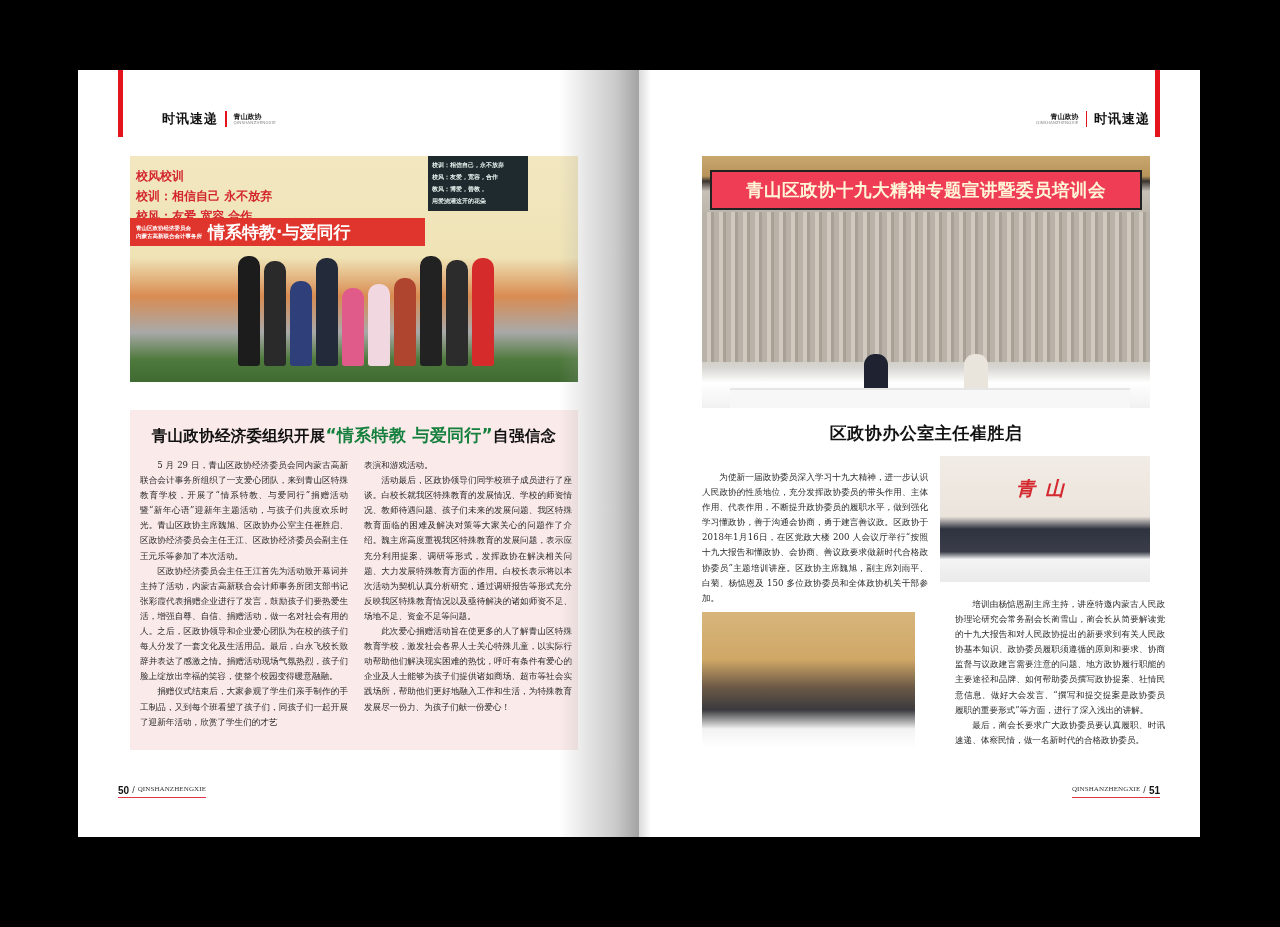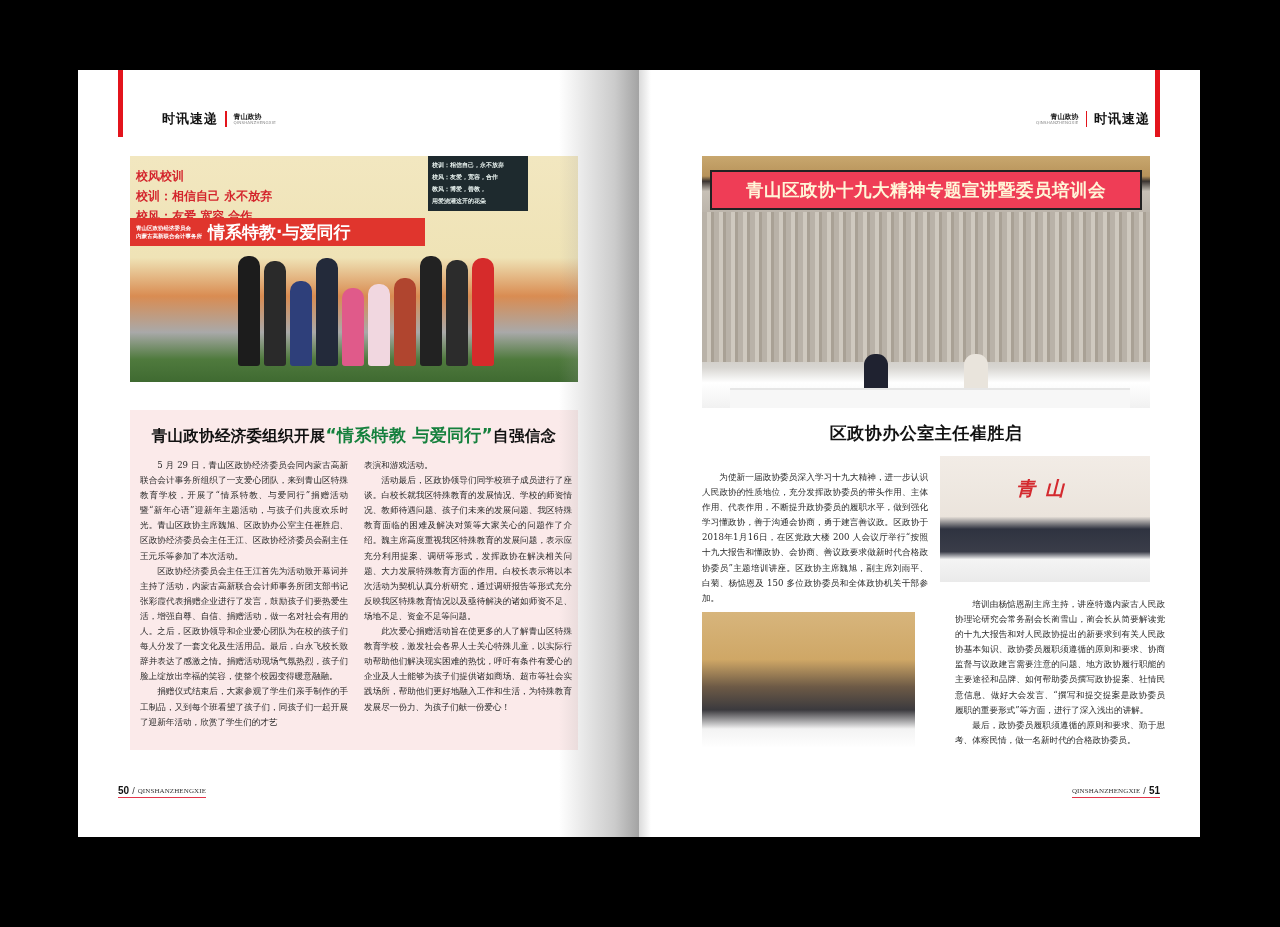--- a/index.html
+++ b/index.html
@@ -43,21 +43,21 @@
   .person { width:22px; border-radius:10px 10px 3px 3px; }
   .text-box-left { position:absolute; left:52px; top:340px; width:448px; height:340px; background:#fbeaea; }
   .title-left { position:absolute; left:0; top:14px; width:448px; text-align:center; font-family:"DejaVu Sans", sans-serif; font-weight:bold; font-size:15.5px; color:#111; letter-spacing:0.3px; }
   .title-left .hl { color:#15803d; font-size:17px; }
   .col { position:absolute; font-size:8.6px; line-height:15.1px; color:#2a2a2a; text-align:justify; }
   .col p { margin:0; text-indent:2em; }
   .col p.cont { text-indent:0; }
   .col-l1 { left:10px; top:48px; width:208px; }
   .col-l2 { left:234px; top:48px; width:208px; }
 
-  .footer { position:absolute; top:715px; font-size:8px; display:flex; align-items:center; gap:3px; border-bottom:1.5px solid #e3354a; padding-bottom:1px; }
+  .footer { position:absolute; top:715px; font-size:8px; display:flex; align-items:flex-start; gap:3px; border-bottom:1.5px solid #e3354a; padding-bottom:1px; }
   .footer .num { font-family:"Liberation Sans", sans-serif; font-weight:bold; font-size:10px; color:#111; }
   .footer .slash { font-family:"Liberation Sans", sans-serif; font-size:9px; color:#333; }
   .footer .mag { font-family:"Liberation Serif", serif; font-size:7px; color:#333; letter-spacing:0.1px; }
 
   
   .photo-hall { left:63px; top:86px; width:448px; height:252px;
     background:linear-gradient(180deg,#c8a76e 0%,#b8935a 8%,#3a3330 10%,#c7c0b6 14%,#a59e95 40%,#b8b1a7 70%,#d8d6d2 84%,#fff 90%,#f1f1f1 100%); }
   .hall-banner { position:absolute; left:8px; top:14px; width:432px; height:40px; background:#ef3d56; border:2px solid #222; box-sizing:border-box; display:flex; align-items:center; justify-content:center; color:#fff6d8; font-family:"DejaVu Sans", sans-serif; font-weight:bold; font-size:17.5px; letter-spacing:0.5px; }
   .hall-curtain { position:absolute; left:0; top:56px; width:448px; height:150px;
     background:repeating-linear-gradient(90deg,#b9b2a8 0 5px,#cfc9bf 5px 9px,#a9a195 9px 12px); }
@@ -167,21 +167,21 @@
   <div class="col col-r1">
     <p>为使新一届政协委员深入学习十九大精神，进一步认识人民政协的性质地位，充分发挥政协委员的带头作用、主体作用、代表作用，不断提升政协委员的履职水平，做到强化学习懂政协，善于沟通会协商，勇于建言善议政。区政协于2018年1月16日，在区党政大楼 200 人会议厅举行“按照十九大报告和懂政协、会协商、善议政要求做新时代合格政协委员”主题培训讲座。区政协主席魏旭，副主席刘雨平、白菊、杨惦恩及 150 多位政协委员和全体政协机关干部参加。</p>
   </div>
 
   <div class="photo photo-audience">
     <div class="aud-sign">青山</div>
   </div>
 
   <div class="col col-r2">
     <p>培训由杨惦恩副主席主持，讲座特邀内蒙古人民政协理论研究会常务副会长蔺雪山，蔺会长从简要解读党的十九大报告和对人民政协提出的新要求到有关人民政协基本知识、政协委员履职须遵循的原则和要求、协商监督与议政建言需要注意的问题、地方政协履行职能的主要途径和品牌、如何帮助委员撰写政协提案、社情民意信息、做好大会发言、“撰写和提交提案是政协委员履职的重要形式”等方面，进行了深入浅出的讲解。</p>
-    <p>最后，政协委员履职须遵循的原则和要求、勤于思考、体察民情，做一名新时代的合格政协委员。</p>
+    <p>最后，蔺会长要求广大政协委员要认真履职、时讯速递、体察民情，做一名新时代的合格政协委员。</p>
   </div>
 
   <div class="photo photo-meeting"></div>
 
   <div class="footer" style="right:40px;">
     <span class="mag">QINSHANZHENGXIE</span>
     <span class="slash">/</span>
     <span class="num">51</span>
   </div>
   <div class="gutter-shade-r"></div>

